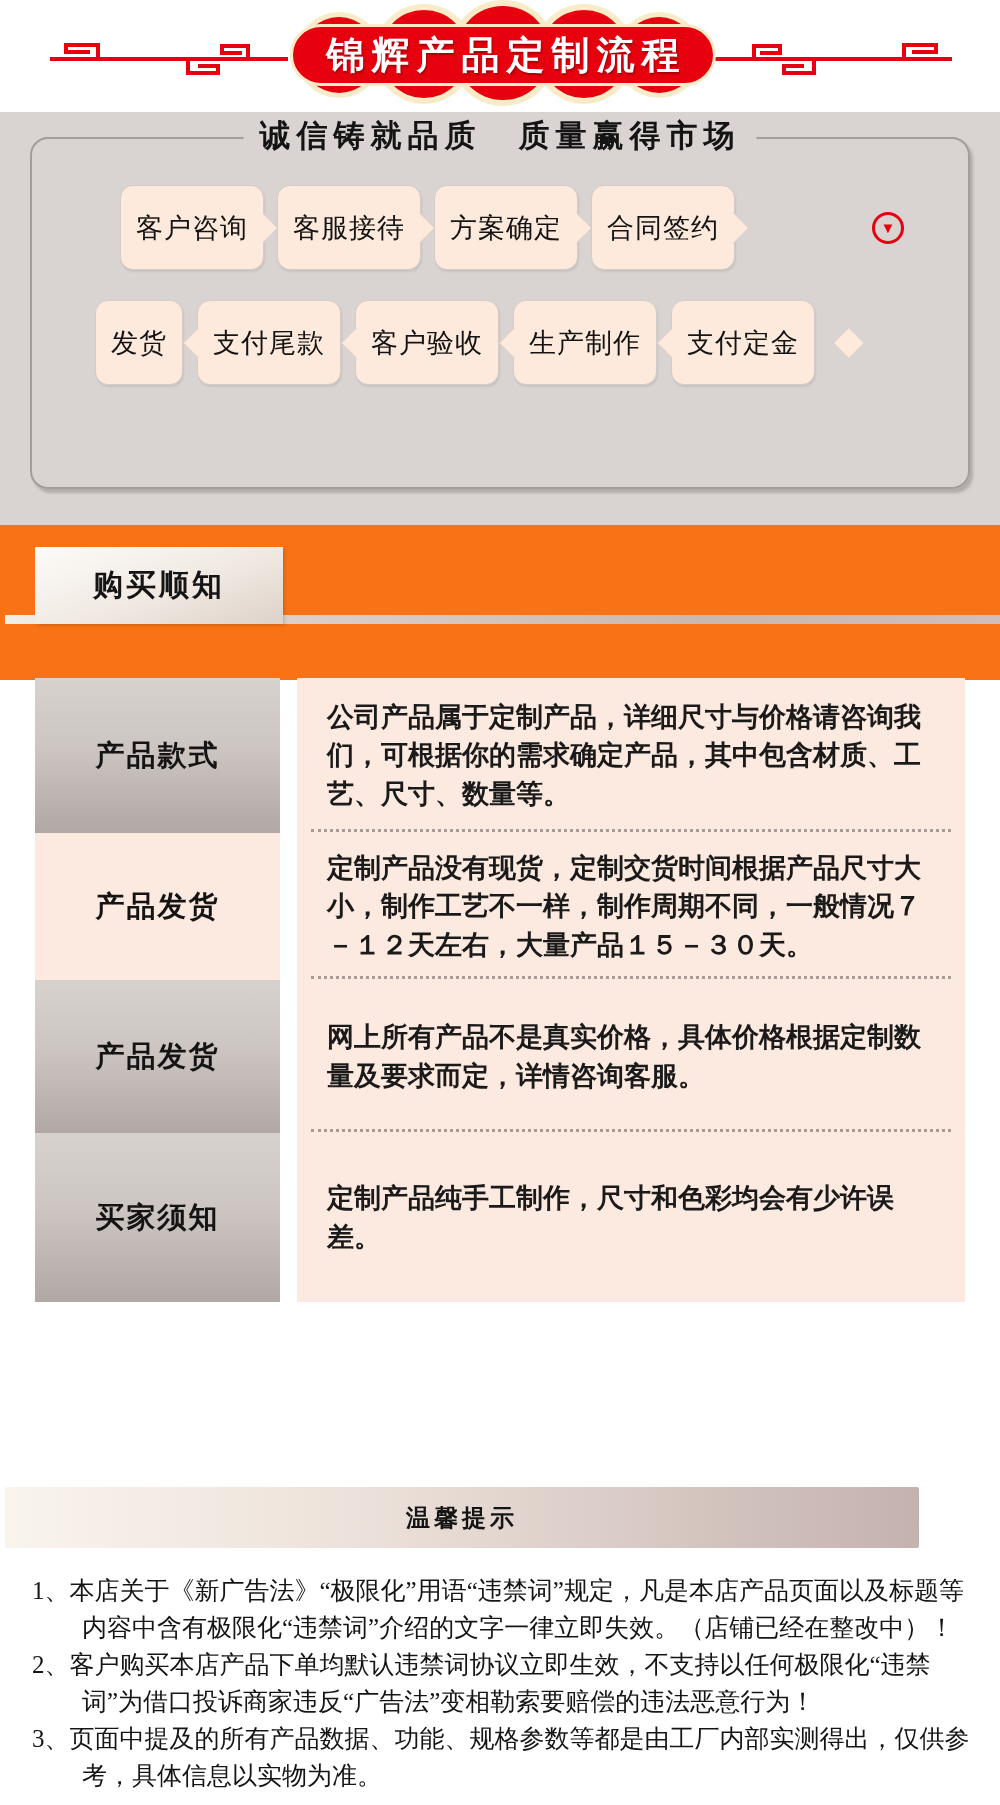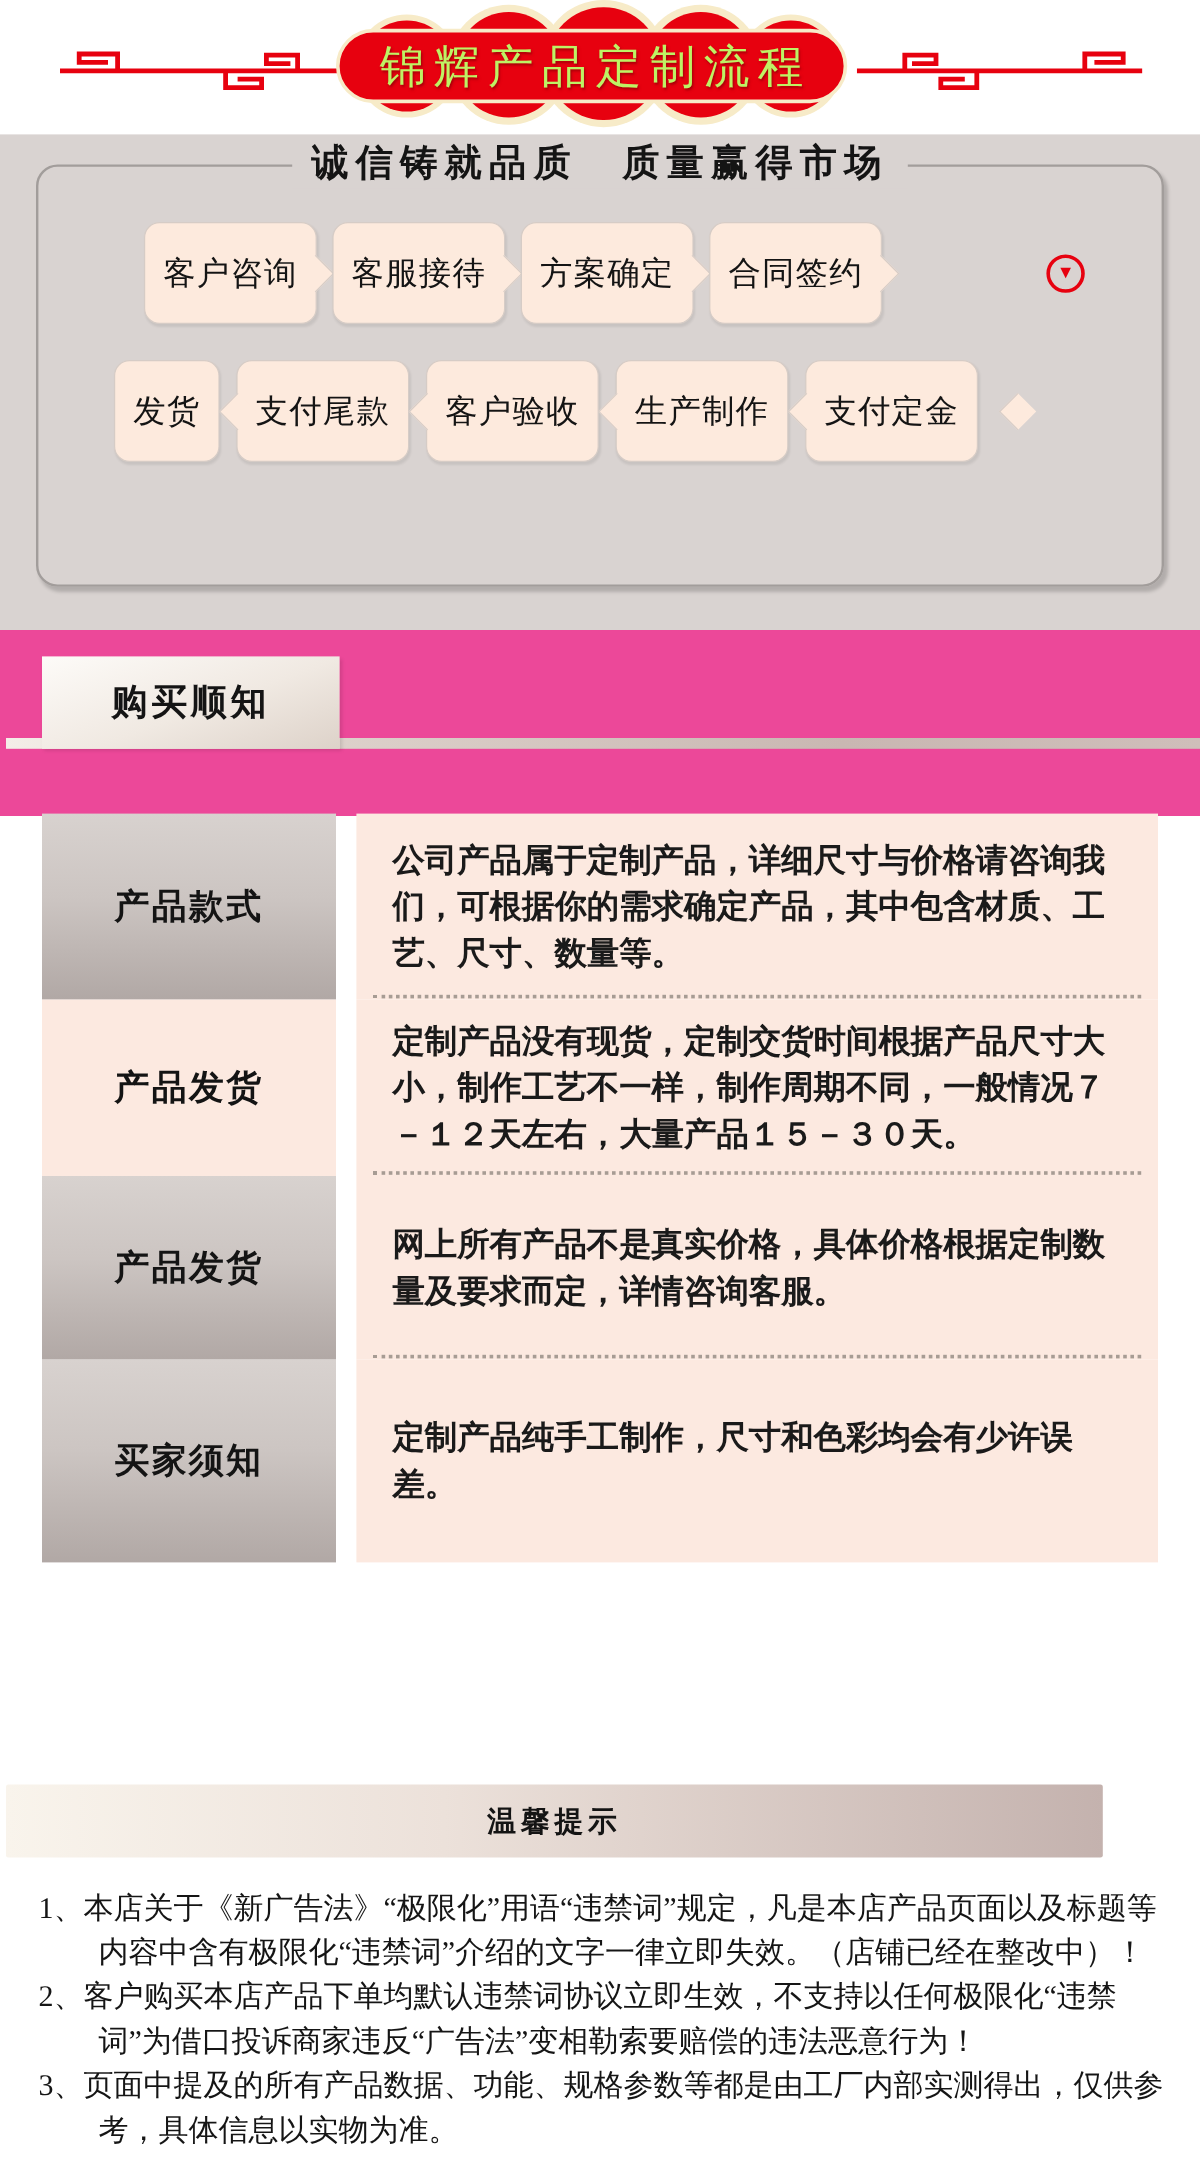--- a/index.html
+++ b/index.html
@@ -17,24 +17,24 @@
   .banner { position:absolute; top:0; left:0; width:1000px; height:112px; background:#fff; }
   .circ { position:absolute; border-radius:50%; background:#f7ebc8; z-index:1; }
   .circ-in1 { position:absolute; inset:6%; border-radius:50%; background:#e7010f; }
   .circ-in2 { position:absolute; inset:26%; border-radius:50%; border:6px solid #f7ebc8; background:#e7010f; }
   .c1{left:296px;top:12px;width:86px;height:86px;}
   .c2{left:374px;top:4px;width:100px;height:100px;}
   .c3{left:450px;top:0px;width:106px;height:106px;}
   .c4{left:534px;top:4px;width:100px;height:100px;}
   .c5{left:616px;top:12px;width:86px;height:86px;}
   .pill {
-    position:absolute; left:280px; top:24px; width:426px; height:62px; z-index:2;
+    position:absolute; left:290px; top:24px; width:426px; height:62px; z-index:2;
     background:#e7010f; border:3px solid #f7ebc8; border-radius:34px;
     display:flex; align-items:center; justify-content:center;
-    color:#bef264; font-size:38px; font-weight:normal; letter-spacing:7px;
+    color:#ffffff; font-size:38px; font-weight:bold; letter-spacing:7px;
     text-shadow:1px 2px 2px rgba(110,0,0,.55);
     padding-left:7px; 
   }
   .deco { position:absolute; top:32px; z-index:1; }
   .deco.dl { left:50px; }
   .deco.dr { left:714px; transform:scaleX(-1); }
 
   
   .flow-section { position:absolute; top:112px; left:0; width:1000px; height:413px; background:#d9d3d1; }
   .flow-frame {
@@ -63,21 +63,21 @@
   .end-tab { width:22px; height:22px; background:#fdeadd; transform:rotate(45deg);
     border-left:1px solid #d6ccc6; border-bottom:1px solid #d6ccc6; margin-left:8px; }
   .dicon {
     width:32px; height:32px; margin-left:124px;
     border:3px solid #e7010f; border-radius:50%;
     display:flex; align-items:center; justify-content:center;
     color:#e7010f; font-size:15px; line-height:1;
   }
 
   
-  .buy-section { position:absolute; top:525px; left:0; width:1000px; height:155px; background:#ec4899; }
+  .buy-section { position:absolute; top:525px; left:0; width:1000px; height:155px; background:#f97316; }
   .buy-line { position:absolute; top:90px; left:5px; width:995px; height:9px;
     background:linear-gradient(90deg,#f4eee8 0%,#ded2cc 25%,#c9b7b2 70%,#cfbeba 100%); }
   .buy-box {
     position:absolute; top:22px; left:35px; width:248px; height:77px; z-index:2;
     background:linear-gradient(160deg,#fdfbf8 0%,#f0e9e2 55%,#ddd2c9 100%);
     box-shadow:2px 2px 3px rgba(0,0,0,.13);
     display:flex; align-items:center; justify-content:center;
     font-size:30px; font-weight:bold; letter-spacing:3px;
   }
 

